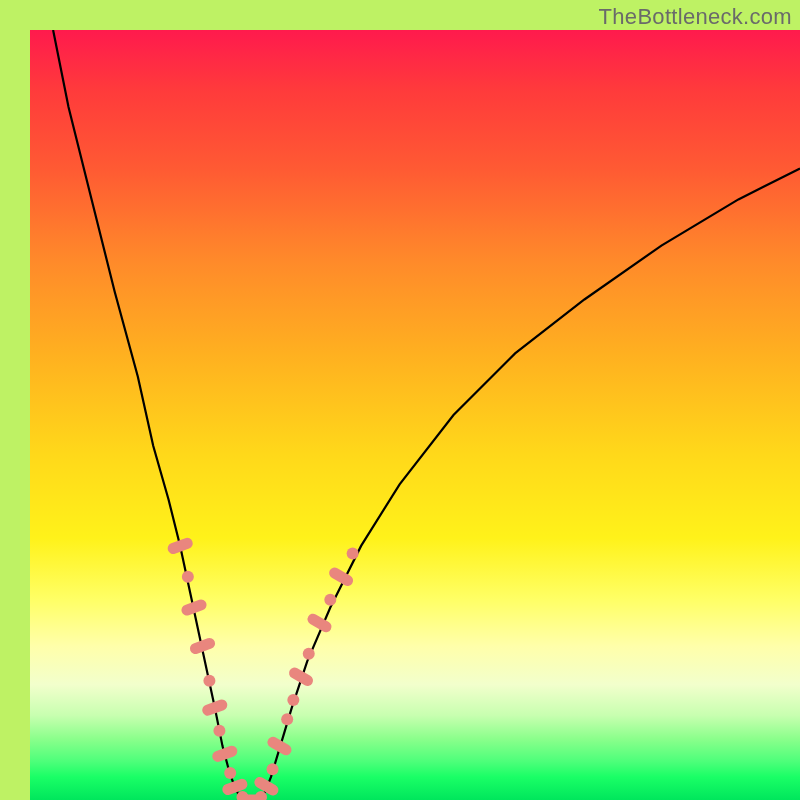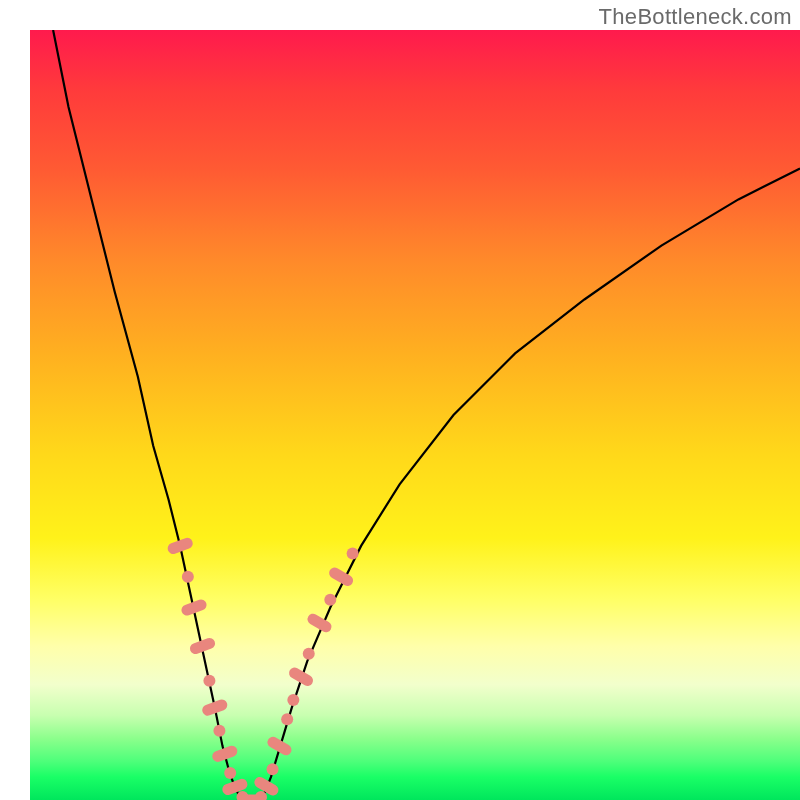--- a/index.html
+++ b/index.html
@@ -8,21 +8,21 @@
     width: 800px;
     height: 800px;
     overflow: hidden;
     background: #000;
     font-family: Arial, Helvetica, sans-serif;
   }
   .frame {
     position: relative;
     width: 800px;
     height: 800px;
-    background: #ffffff;
+    background: #bef264;
   }
   .plot-area {
     position: absolute;
     left: 30px;
     top: 30px;
     width: 770px;
     height: 770px;
     background: linear-gradient(
       to bottom,
       #ff1a4d 0%,

